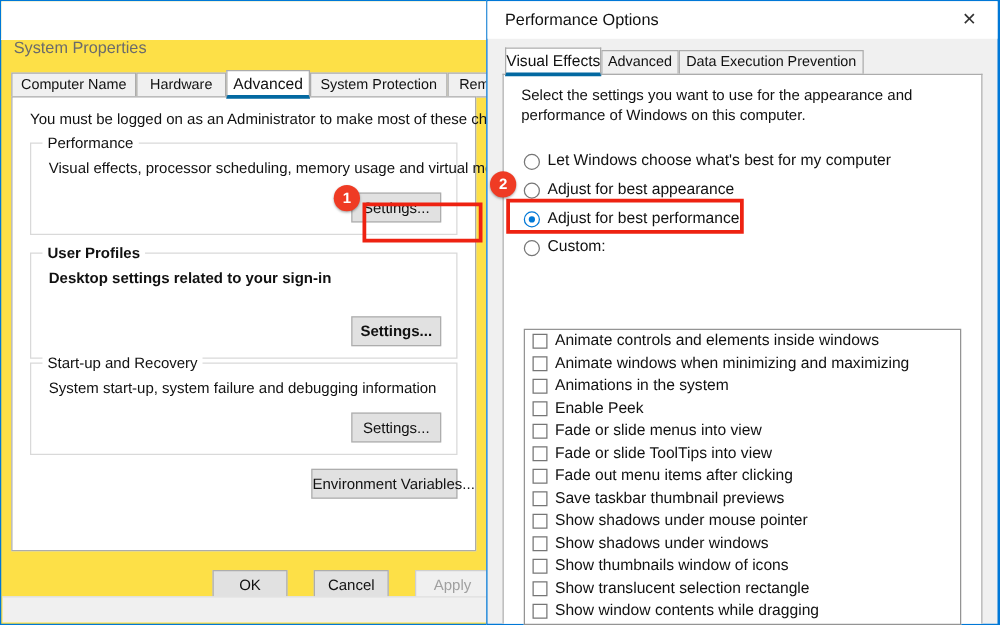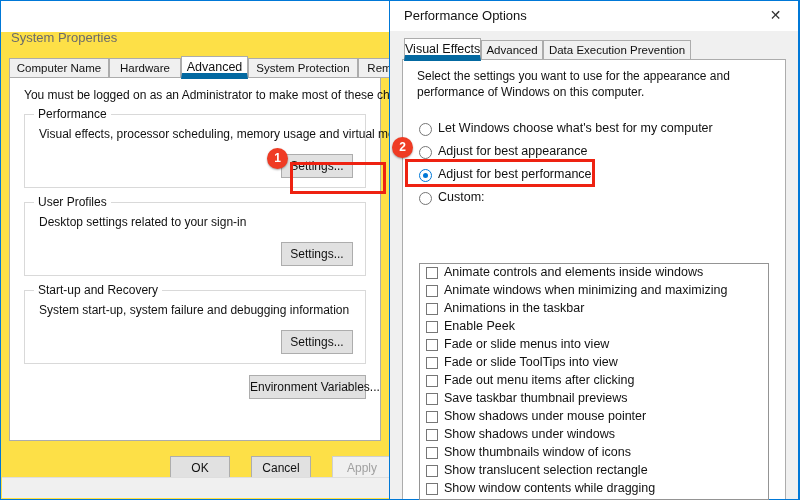--- a/index.html
+++ b/index.html
@@ -41,21 +41,21 @@
     border: 1px solid #acacac;
     box-sizing: border-box;
     font-size: 11.5px; color: #111;
     line-height: 19px;
     text-align: center;
     white-space: nowrap;
   }
   .tab.active {
     top: 0; height: 23px; line-height: 21px;
     background: #ffffff;
-    border-bottom: 6px solid #0369a1;
+    border-bottom: 3px solid #0369a1;
     z-index: 3;
     font-size: 12.5px;
   }
   
   .sp-panel {
     position: absolute; left: 8px; top: 76px; right: 8px; bottom: 58px;
     background: #ffffff;
     border: 1px solid #acacac;
     box-sizing: border-box;
   }
@@ -220,21 +220,21 @@
     <div class="sp-panel">
 
       <div class="sp-note">You must be logged on as an Administrator to make most of these changes.</div>
 
       <div class="groupbox" style="top:36px;height:74px;">
         <span class="gb-legend">Performance</span>
         <div class="gb-desc">Visual effects, processor scheduling, memory usage and virtual memory</div>
         <div class="btn" style="right:12px;bottom:9px;width:72px;height:24px;line-height:22px;">Settings...</div>
       </div>
 
-      <div class="groupbox" style="top:124px;height:74px;">
+      <div class="groupbox" style="top:124px;height:85px;font-weight:bold;">
         <span class="gb-legend">User Profiles</span>
         <div class="gb-desc">Desktop settings related to your sign-in</div>
         <div class="btn" style="right:12px;bottom:9px;width:72px;height:24px;line-height:22px;">Settings...</div>
       </div>
 
       <div class="groupbox" style="top:212px;height:74px;">
         <span class="gb-legend">Start-up and Recovery</span>
         <div class="gb-desc">System start-up, system failure and debugging information</div>
         <div class="btn" style="right:12px;bottom:9px;width:72px;height:24px;line-height:22px;">Settings...</div>
       </div>
@@ -291,21 +291,21 @@
           <div class="cb-row">
             <span class="cb-mark"></span>
             <span class="cb-label">Animate controls and elements inside windows</span>
           </div>
           <div class="cb-row">
             <span class="cb-mark"></span>
             <span class="cb-label">Animate windows when minimizing and maximizing</span>
           </div>
           <div class="cb-row">
             <span class="cb-mark"></span>
-            <span class="cb-label">Animations in the taskbar</span>
+            <span class="cb-label">Animations in the system</span>
           </div>
           <div class="cb-row">
             <span class="cb-mark"></span>
             <span class="cb-label">Enable Peek</span>
           </div>
           <div class="cb-row">
             <span class="cb-mark"></span>
             <span class="cb-label">Fade or slide menus into view</span>
           </div>
           <div class="cb-row">

